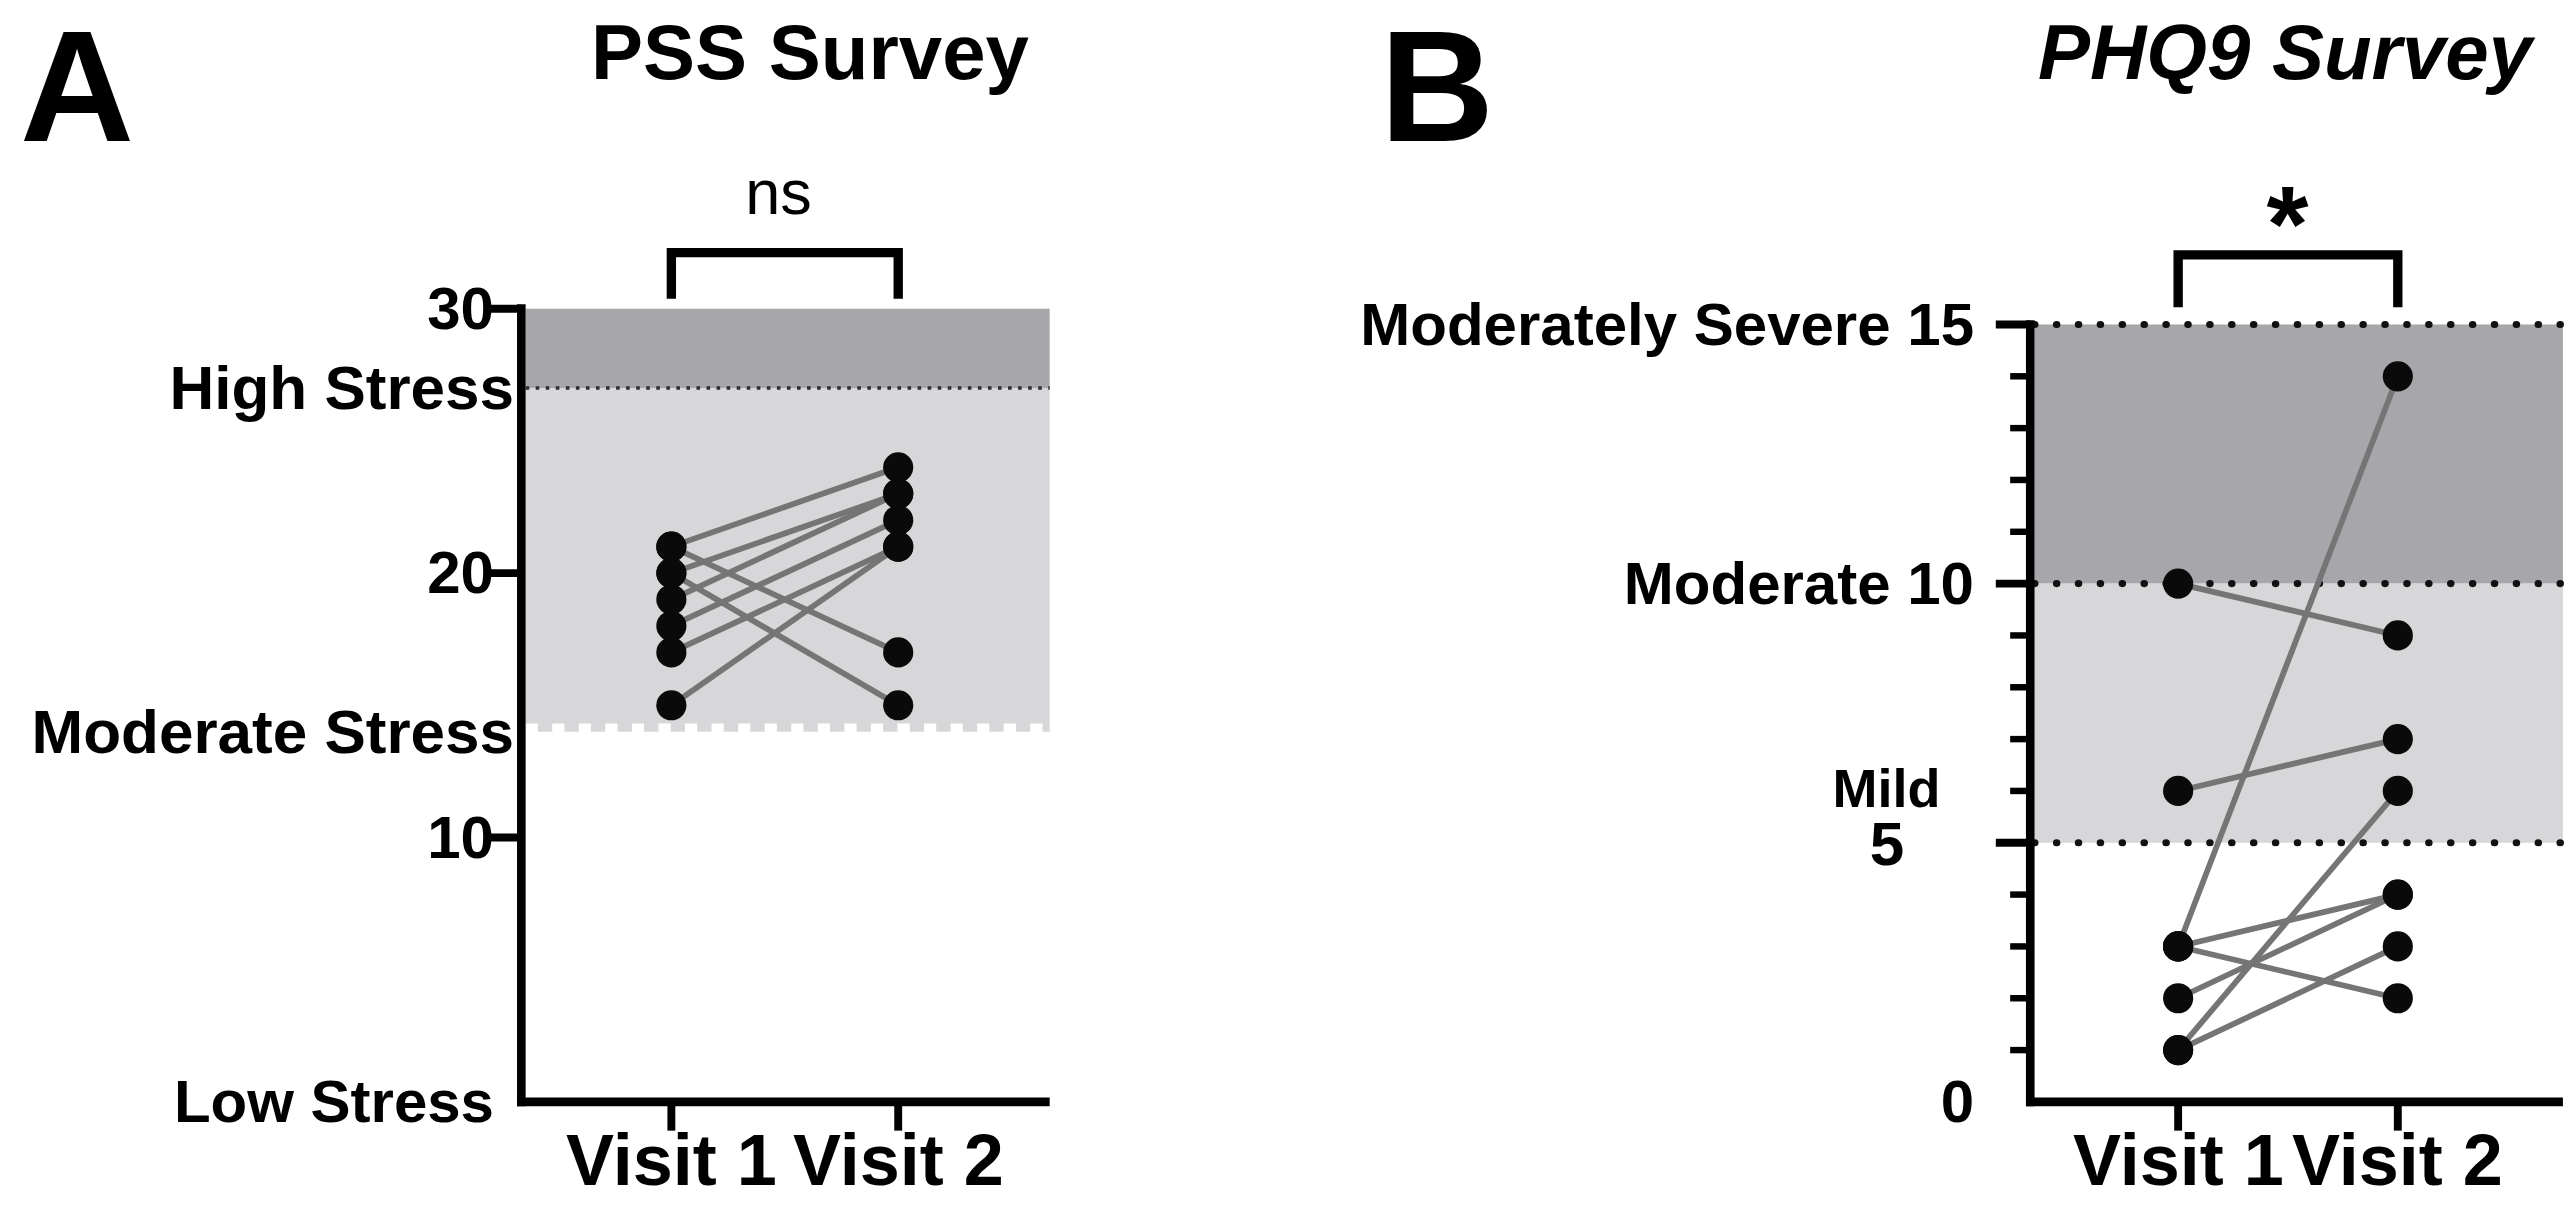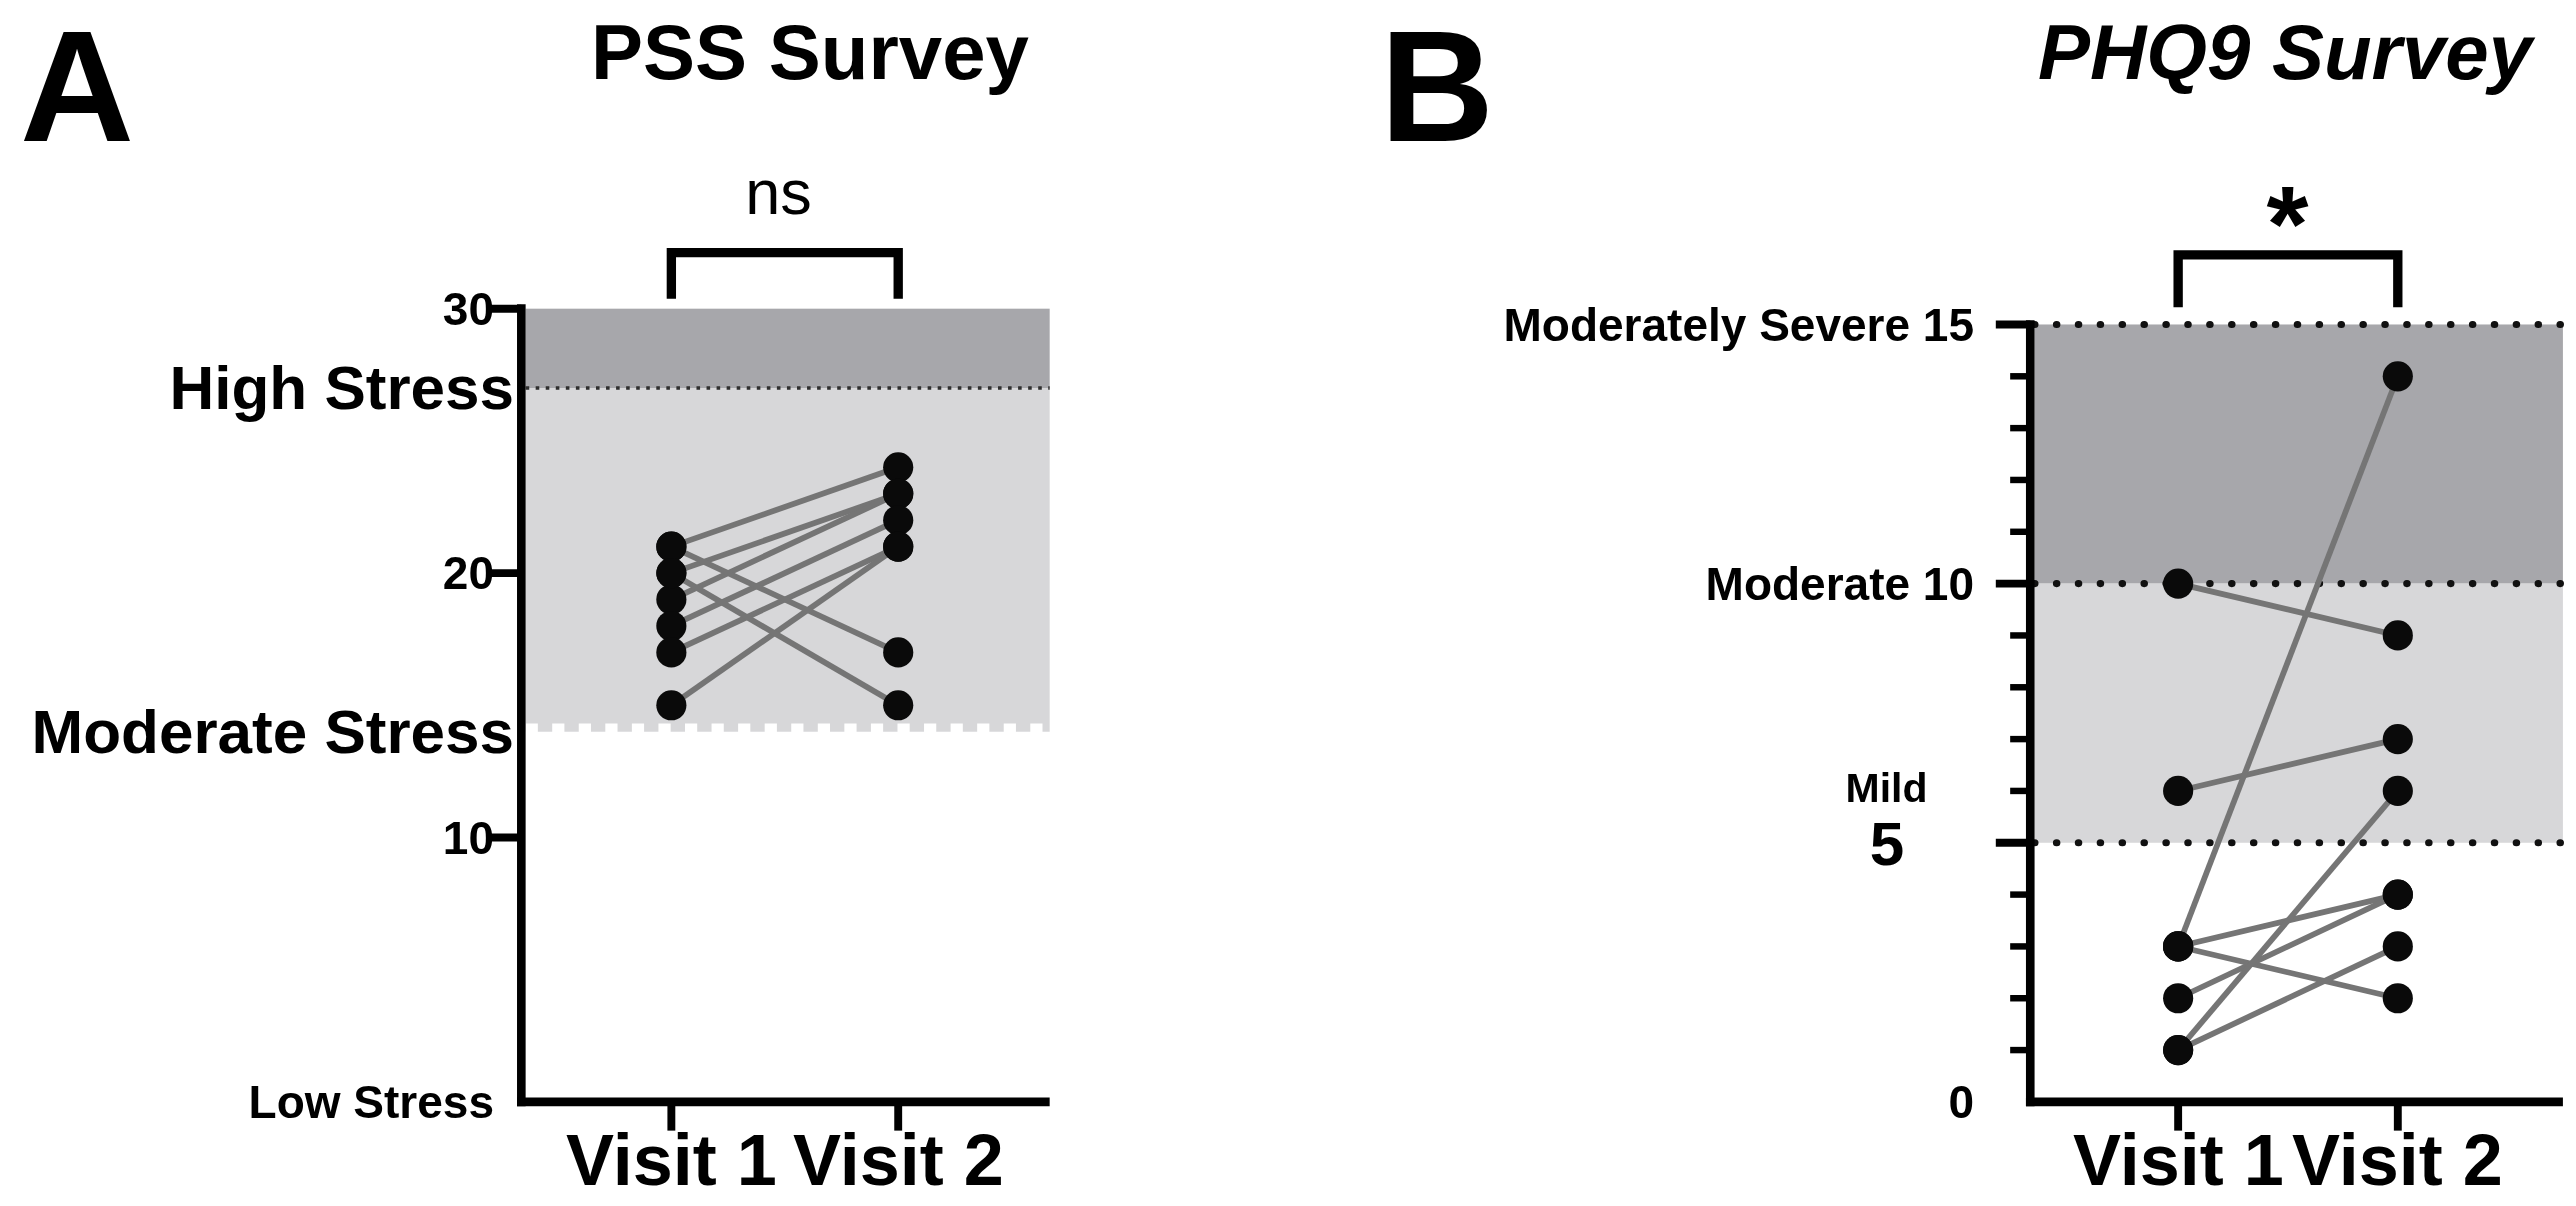--- a/index.html
+++ b/index.html
@@ -3,24 +3,24 @@
 <meta charset="utf-8">
 <style>
   html,body{margin:0;padding:0;background:#ffffff;}
   #canvas{position:relative;width:2576px;height:1206px;background:#ffffff;overflow:hidden;
           font-family:"Liberation Sans",sans-serif;}
   #fig-svg{position:absolute;left:0;top:0;}
   .lbl{position:absolute;color:#000;line-height:1;white-space:pre;}
   .vcenter{transform:translateY(-50%);}
   .panel-letter{font-size:158px;font-weight:bold;}
   .panel-title{font-size:78px;font-weight:bold;text-align:center;}
-  .ytick-label{font-size:46px;font-weight:bold;text-align:right;}
+  .ytick-label{font-size:60px;font-weight:bold;text-align:right;}
   .ytick-label-c{font-size:62px;font-weight:bold;text-align:center;}
   .zone-label{font-size:62px;font-weight:bold;text-align:right;margin-left:20px;}
-  .zone-label-c{font-size:41px;font-weight:bold;text-align:center;}
+  .zone-label-c{font-size:54px;font-weight:bold;text-align:center;}
   .xcat-label{font-size:72px;font-weight:bold;text-align:center;}
   .sig-ns{font-size:63px;font-weight:normal;text-align:center;}
   .sig-star{font-size:108px;font-weight:bold;text-align:center;}
 </style>
 </head>
 <body>
 
 <div id="canvas">
 
   <svg id="fig-svg" width="2576" height="1206" viewBox="0 0 3588 1680">

